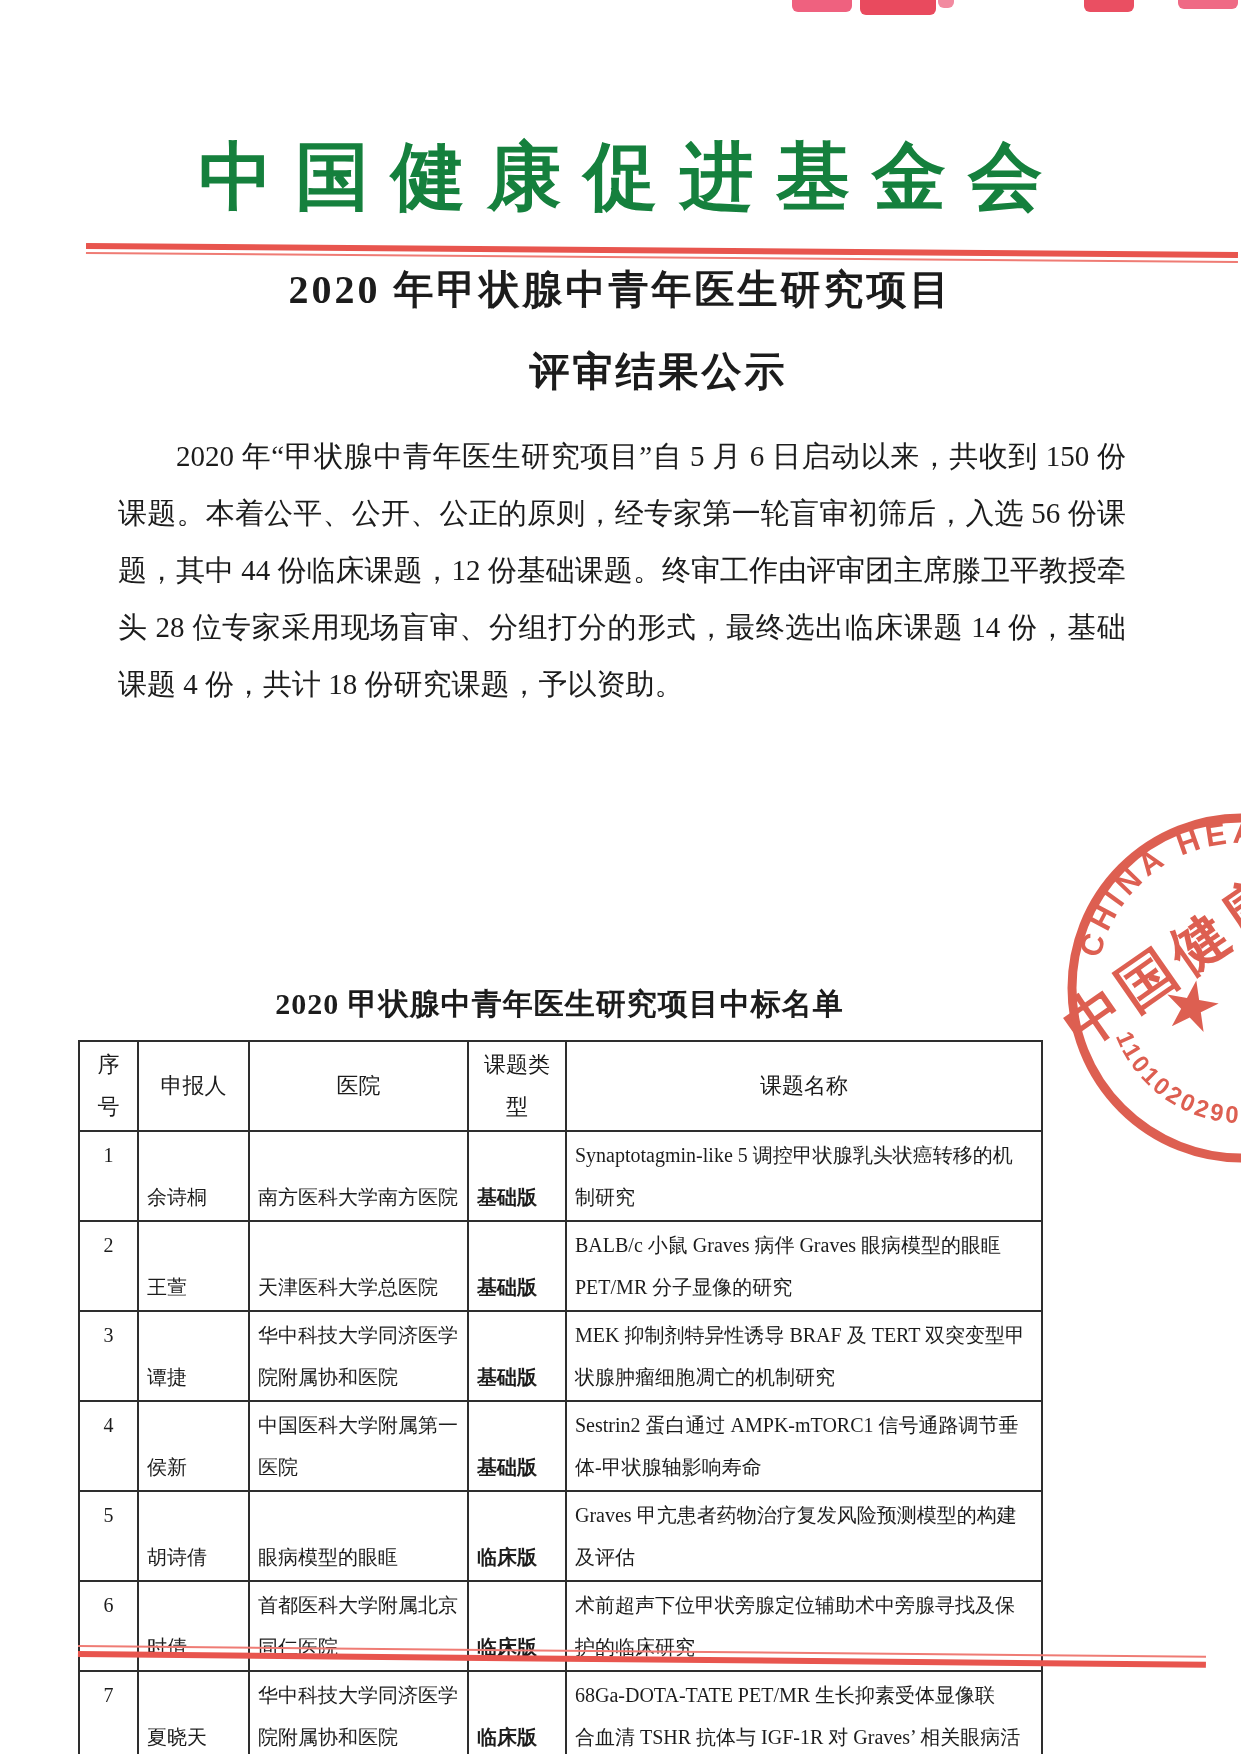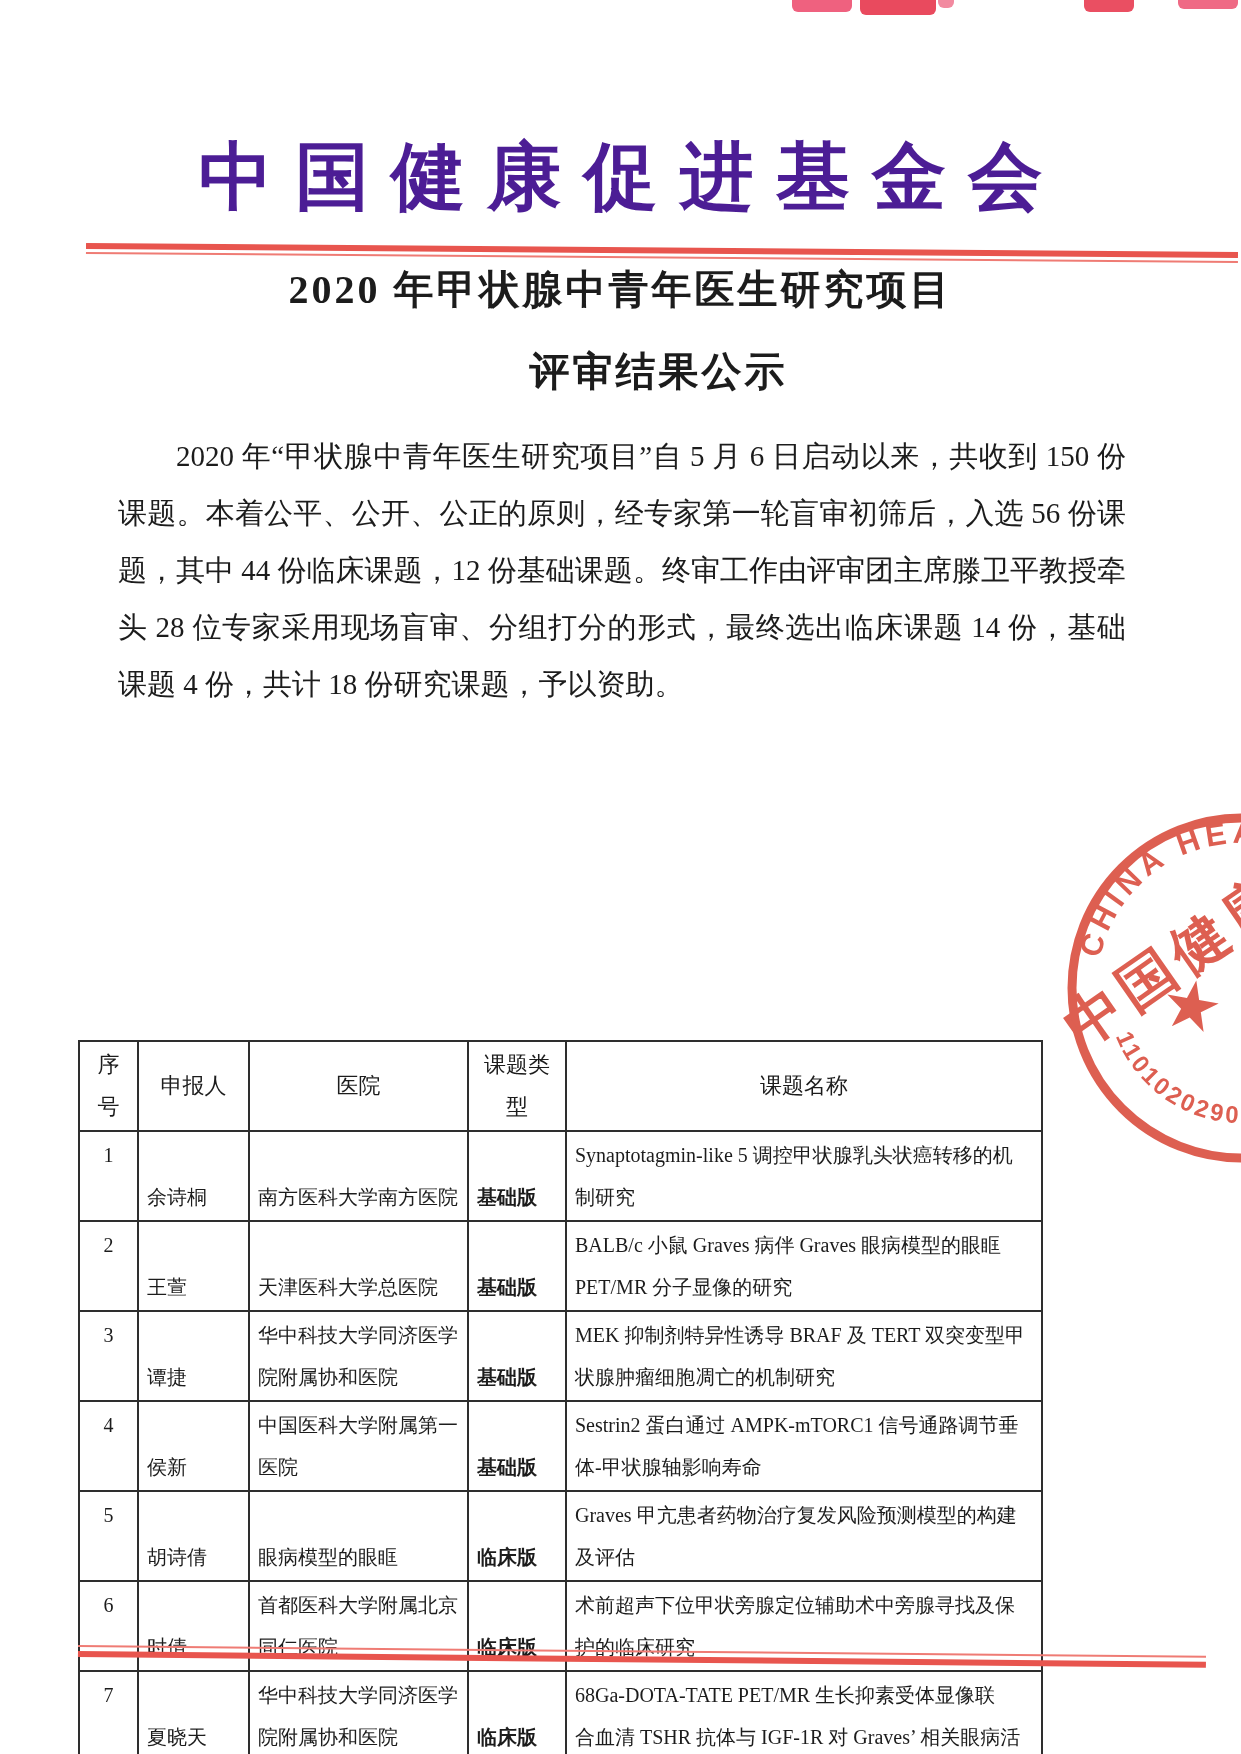--- a/index.html
+++ b/index.html
@@ -17,21 +17,21 @@
   .a2{left:860px;width:76px;height:15px;background:#e94a5e;}
   .a3{left:938px;width:16px;height:8px;background:#f28aa0;}
   .a4{left:1084px;width:50px;height:12px;background:#ea4f62;}
   .a5{left:1178px;width:60px;height:9px;background:#ef6a85;}
   
   .letterhead{
     position:absolute;top:128px;left:0;width:100%;
     text-align:center;
     font-size:74px;font-weight:bold;
     letter-spacing:0.30em;text-indent:0.30em;
-    color:#4c1d95;
+    color:#15803d;
   }
   .rule{position:absolute;left:86px;width:1152px;}
   .rule-top{top:243px;transform:rotate(0.45deg);transform-origin:left center;}
   .rule-bottom{top:1645px;left:78px;width:1128px;transform:rotate(0.55deg);transform-origin:left center;}
   .rule .thick{height:6px;background:#e8554e;}
   .rule .thin{height:2px;background:#ef7b74;}
   .rule-top .gap{height:3px;}
   .rule-bottom .gap{height:4px;}
   
   .doc-title{
@@ -95,20 +95,21 @@
       <div class="thin"></div>
   </div>
 
   <div class="doc-title l1">2020 年甲状腺中青年医生研究项目</div>
   <div class="doc-title l2">评审结果公示</div>
 
   <div class="body-text">
     <p>2020 年“甲状腺中青年医生研究项目”自 5 月 6 日启动以来，共收到 150 份课题。本着公平、公开、公正的原则，经专家第一轮盲审初筛后，入选 56 份课题，其中 44 份临床课题，12 份基础课题。终审工作由评审团主席滕卫平教授牵头 28 位专家采用现场盲审、分组打分的形式，最终选出临床课题 14 份，基础课题 4 份，共计 18 份研究课题，予以资助。</p>
   </div>
 
+  <div class="table-title">2020 甲状腺中青年医生研究项目中标名单</div>
 
   <div class="table-wrap">
     <table class="award">
       <colgroup>
         <col style="width:59px">
           <col style="width:111px">
           <col style="width:219px">
         <col style="width:98px">
           <col style="width:476px">
       </colgroup>

